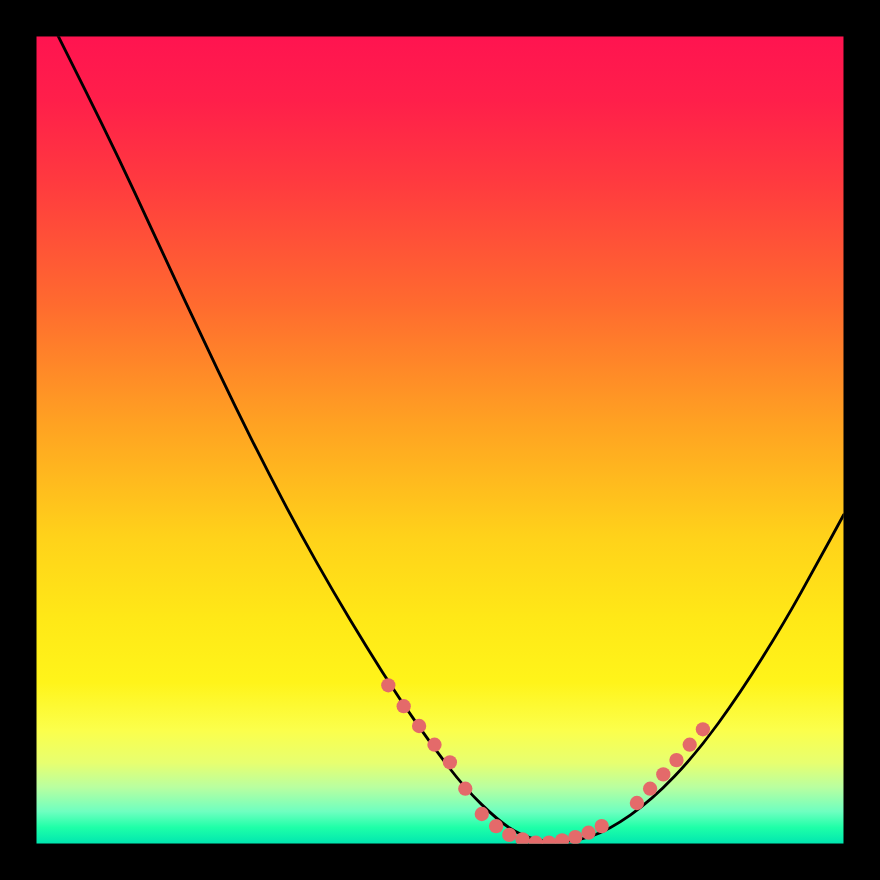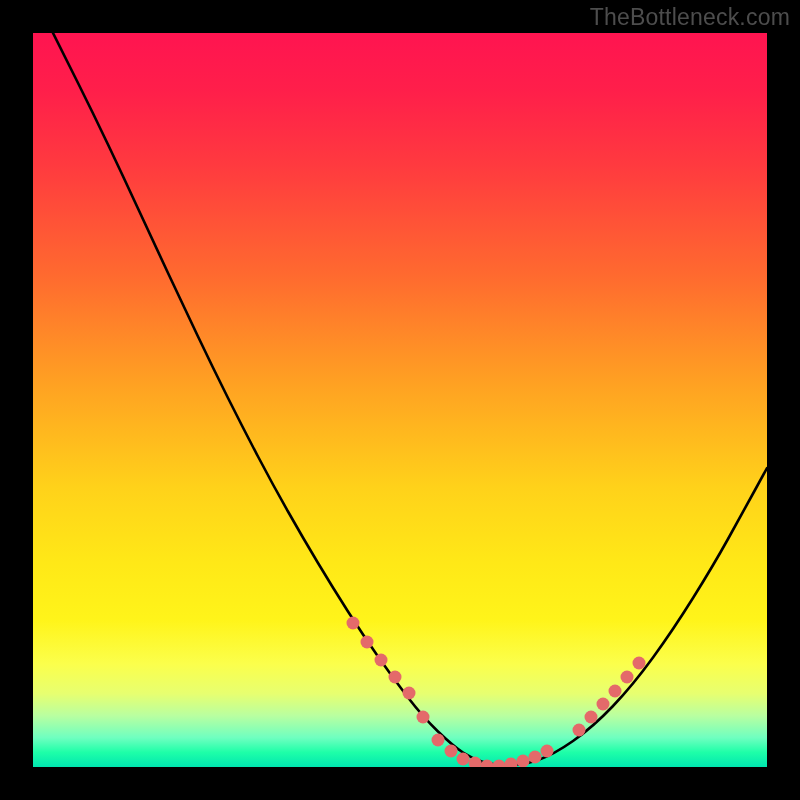--- a/index.html
+++ b/index.html
@@ -66,21 +66,20 @@
     width: 734px;
     height: 734px;
     overflow: visible;
   }
 </style>
 </head>
 <body>
 
 <div class="frame">
 
-  <div class="watermark">TheBottleneck.com</div>
 
   <div class="plot">
     <div class="gradient-bg"></div>
     <svg class="curve" viewBox="0 0 734 734" preserveAspectRatio="none">
       <path fill="none" stroke="#000" stroke-width="2.6" stroke-linecap="round" stroke-linejoin="round" d="M 0 -40 Q 0 -40 15 -10 Q 30 20 45 50 Q 60 80 75 111.5 Q 90 143 105 175.5 Q 120 208 135 240 Q 150 272 165 303.5 Q 180 335 195 365 Q 210 395 225 423.5 Q 240 452 255 478.5 Q 270 505 285 530 Q 300 555 315 578.5 Q 330 602 345 623.5 Q 360 645 375 664.5 Q 390 684 405 698.5 Q 420 713 430 719.5 Q 440 726 450 729 Q 460 732 475 732 Q 490 732 505 727 Q 520 722 540 708 Q 560 694 580 673 Q 600 652 620 624.5 Q 640 597 660 565 Q 680 533 695 506 Q 710 479 722 457 L 734 435"></path>
       <g>
           <circle cx="320" cy="590" r="6.5" fill="#e46a6a"></circle>
           <circle cx="334" cy="609" r="6.5" fill="#e46a6a"></circle>
           <circle cx="348" cy="627" r="6.5" fill="#e46a6a"></circle>
           <circle cx="362" cy="644" r="6.5" fill="#e46a6a"></circle>

